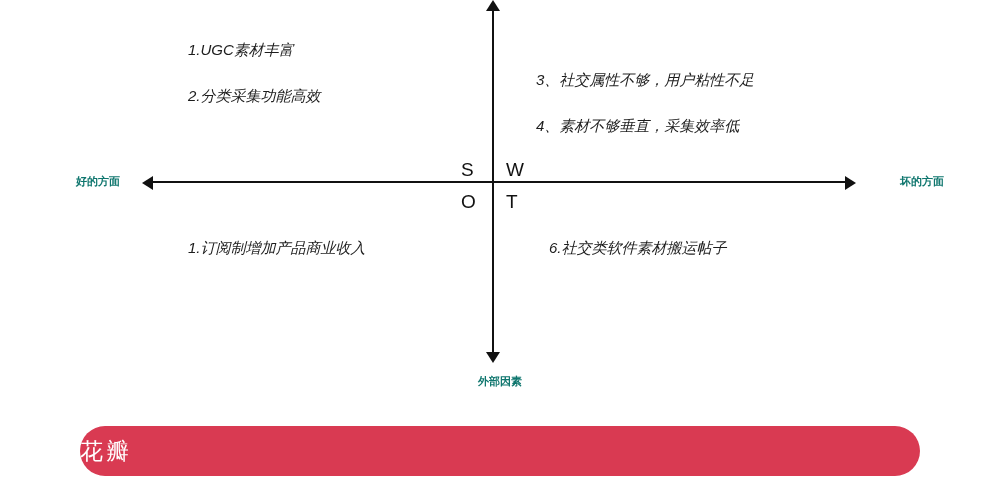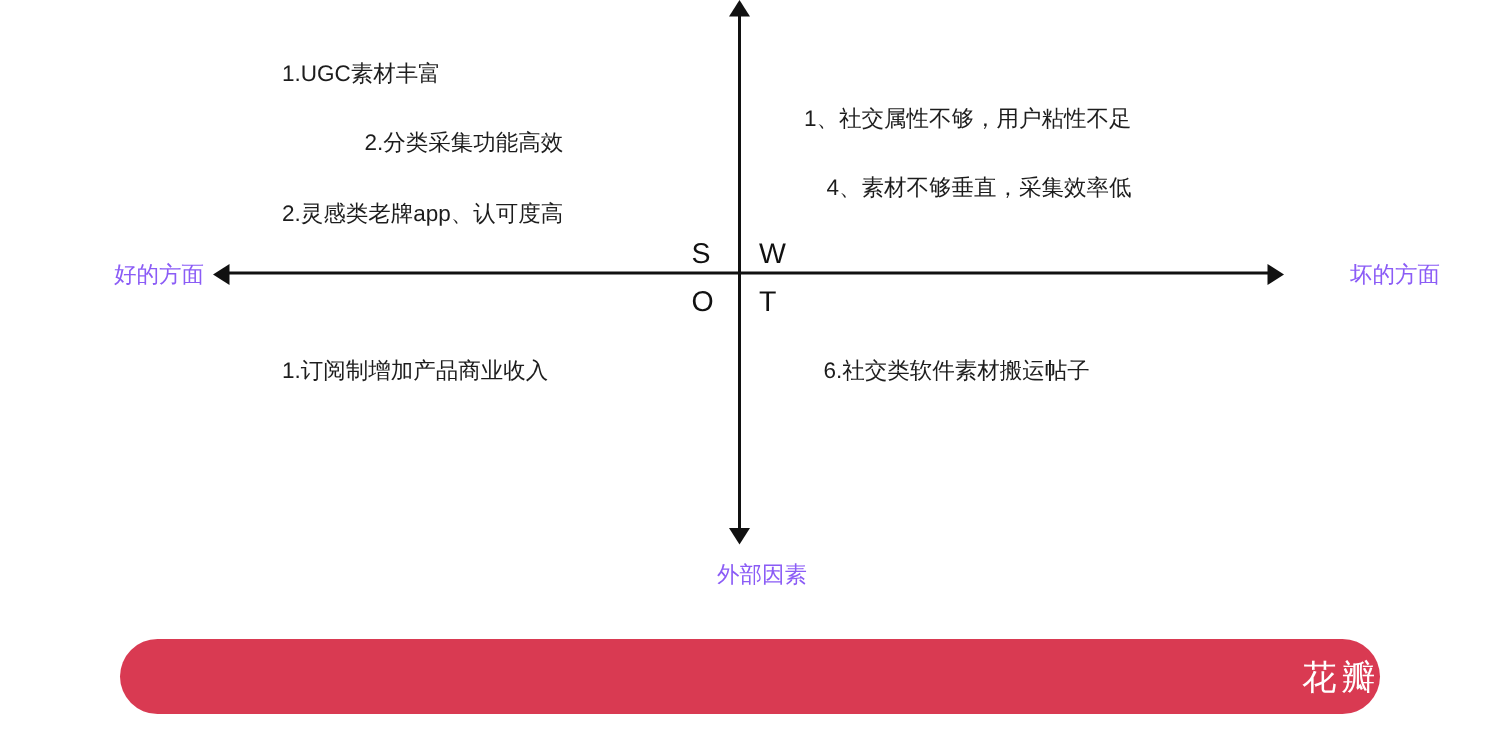--- a/index.html
+++ b/index.html
@@ -67,23 +67,24 @@
     left: 845px;
     top: 176px;
     border-top: 7px solid transparent;
     border-bottom: 7px solid transparent;
     border-left: 11px solid #111111;
   }
 
   
   .axis-label {
     position: absolute;
-    font-size: 15px;
-    color: #8b5cf6;
+    font-size: 11px;
+    color: #0f766e;
     white-space: nowrap;
+    font-weight: bold;
   }
   .label-left  { left: 76px;  top: 174px; }
   .label-right { left: 900px; top: 174px; }
   .label-bottom{ left: 478px; top: 374px; }
 
   
   .swot-letter {
     position: absolute;
     font-size: 19px;
     color: #111111;
@@ -94,40 +95,40 @@
   .letter-o { left: 461px; top: 191px; }
   .letter-t { left: 506px; top: 191px; }
 
   
   .quadrant {
     position: absolute;
     font-size: 15px;
     line-height: 1.35;
     color: #1d1d1d;
   }
-  .quadrant .row { white-space: nowrap; }
-  .quadrant .row + .row { margin-top: 26px; text-align: right; }
+  .quadrant .row { white-space: nowrap; font-style: italic; }
+  .quadrant .row + .row { margin-top: 26px; }
 
   .q-strengths   { left: 188px; top: 40px; }
   .q-weaknesses  { left: 536px; top: 70px; }
   .q-opportunity { left: 188px; top: 238px; }
   .q-threats     { left: 549px; top: 238px; }
 
   
   .banner {
     position: absolute;
     left: 80px;
     top: 426px;
     width: 840px;
     height: 50px;
     background: #d93a52;
     border-radius: 25px;
     display: flex;
     align-items: center;
-    justify-content: flex-end;
+    justify-content: flex-start;
   }
   .banner-text {
     color: #ffffff;
     font-size: 23px;
     letter-spacing: 3px;
   }
 </style>
 </head>
 <body>
 
@@ -145,25 +146,24 @@
   <div class="axis-label label-bottom">外部因素</div>
 
   <div class="swot-letter letter-s">S</div>
   <div class="swot-letter letter-w">W</div>
   <div class="swot-letter letter-o">O</div>
   <div class="swot-letter letter-t">T</div>
 
   <div class="quadrant q-strengths">
     <div class="row">1.UGC素材丰富</div>
     <div class="row">2.分类采集功能高效</div>
-    <div class="row">2.灵感类老牌app、认可度高</div>
   </div>
 
   <div class="quadrant q-weaknesses">
-    <div class="row">1、社交属性不够，用户粘性不足</div>
+    <div class="row">3、社交属性不够，用户粘性不足</div>
     <div class="row">4、素材不够垂直，采集效率低</div>
   </div>
 
   <div class="quadrant q-opportunity">
     <div class="row">1.订阅制增加产品商业收入</div>
   </div>
 
   <div class="quadrant q-threats">
     <div class="row">6.社交类软件素材搬运帖子</div>
   </div>

